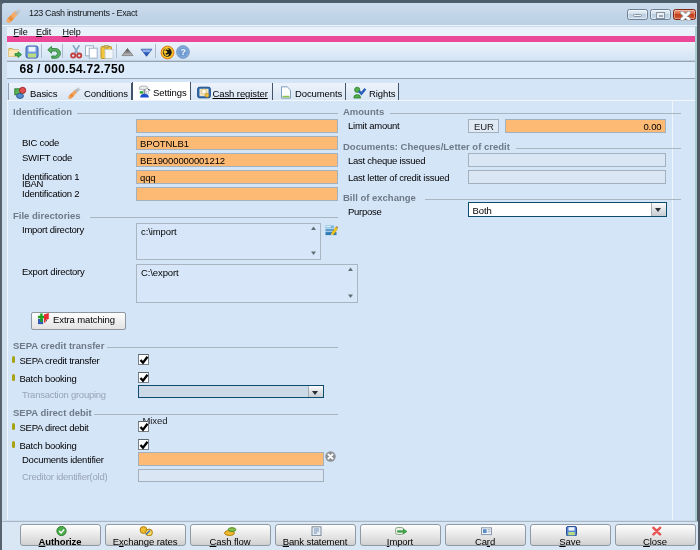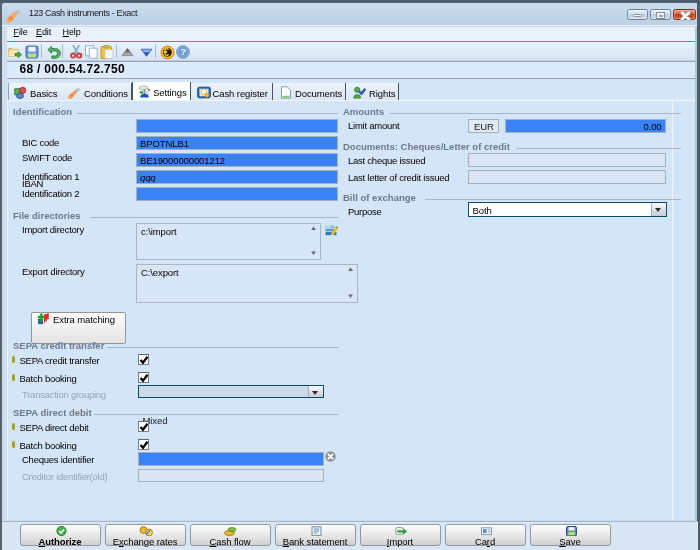--- a/index.html
+++ b/index.html
@@ -8,42 +8,42 @@
 .abs { position:absolute; }
 .win { position:absolute; left:1px; top:2px; right:1px; bottom:0;
   background:#c9dbed; border:1px solid #51606e; border-bottom:none; border-radius:4px 4px 0 0; }
 .titlebar { position:absolute; left:2px; top:3px; width:696px; height:23px;
   background:linear-gradient(#ccdcec, #c2d5e8 55%, #bad0e4 100%);
   border-radius:3px 3px 0 0; border-bottom:1px solid #eef4fa; }
 .title-text { position:absolute; left:27px; top:5px; font-size:9px; letter-spacing:-0.35px; color:#16191c; }
 .wbtn { position:absolute; top:6px; height:11px; border:1px solid #6e8092; border-radius:2.5px;
   background:linear-gradient(#e9f0f7, #d0dfec 45%, #bacfe2 50%, #c6d8e9); box-shadow:inset 0 0 0 1px rgba(255,255,255,0.45); }
 .wbtn.close { background:linear-gradient(#eb9d80, #d9603a 45%, #c13f1d 50%, #cf5c39); border-color:#7e2913; box-shadow:inset 0 0 0 1px rgba(255,255,255,0.35); }
-.menubar { position:absolute; left:2px; top:27px; width:696px; height:15px; background:#e9f1fa; border-bottom:1px solid #ec4899; }
+.menubar { position:absolute; left:2px; top:27px; width:696px; height:15px; background:#e9f1fa; border-bottom:6px solid #ec4899; }
 .menubar span { position:absolute; top:-0.5px; font-size:9px; }
 .toolbar { position:absolute; left:2px; top:42px; width:696px; height:19px;
   background:linear-gradient(#ebf2fb, #d4e4f4); border-bottom:1px solid #c0cfdf; }
 .tsep { position:absolute; top:2px; width:1px; height:14px; background:#a9bbcc; }
 .headband { position:absolute; left:2px; top:61px; width:696px; height:18px;
   background:#dcebfb; border-top:1px solid #99a4ae; border-bottom:1px solid #99a4ae; }
 .headband b { position:absolute; left:17.5px; top:-0.5px; font-size:12px; letter-spacing:0.3px; }
 .tabbar { position:absolute; left:2px; top:79px; width:696px; height:22px; background:#d4e5f7; }
 .tab { position:absolute; top:4px; height:18px; background:linear-gradient(#edf3fb, #d8e5f4);
   border-right:1px solid #44536a; }
 .tab.first { border-left:1px solid #8fa3b5; }
 .tab.sel { background:#ffffff; top:3px; height:19px; border-left:1px solid #44536a; }
 .tab .tx { position:absolute; top:4.5px; white-space:nowrap; }
 .content { position:absolute; left:0; top:101px; width:700px; height:419px; background:#d5e5f8; }
 .vline { position:absolute; top:0; width:1px; height:419px; background:#eff5fb; }
 .ctop { position:absolute; left:2px; top:100px; width:696px; height:1px; background:#f2f7fc; }
 .grp { position:absolute; font-weight:bold; color:#6d7987; white-space:nowrap; letter-spacing:0; }
 .gline { position:absolute; height:1px; background:#a9b5c1; }
 .lbl { position:absolute; white-space:nowrap; letter-spacing:-0.25px; }
 .dlbl { position:absolute; white-space:nowrap; color:#98a3b6; letter-spacing:-0.25px; }
-.inp { position:absolute; height:14px; background:#3b82f6; border:1px solid #a3b0bd; padding:1.5px 3px 0 3px; white-space:nowrap; overflow:hidden; }
+.inp { position:absolute; height:14px; background:#fdba74; border:1px solid #a3b0bd; padding:1.5px 3px 0 3px; white-space:nowrap; overflow:hidden; }
 .dinp { position:absolute; height:13.5px; background:#dae6f3; border:1px solid #a3b0bd; }
 .tarea { position:absolute; background:#d7e7f9; border:1px solid #a9b5c1; }
 .sb { position:absolute; right:1px; width:10px; height:10px; }
 .sb svg { position:absolute; left:1px; }
 .cb { position:absolute; width:11px; height:11px; background:#fff; border:1px solid #777f87; border-top-color:#5e666e; }
 .marker { position:absolute; width:3px; height:7px; background:#a8a312; border-radius:1.5px; }
 .ddl { position:absolute; border:1px solid #0c4a6e; }
 .ddl .btn { position:absolute; right:0; top:0; width:15px; bottom:0; background:linear-gradient(#fbfbfb,#dadee2 60%, #c8cdd2); border-left:1px solid #a3abb3; }
 .ddl .btn:after { content:""; position:absolute; left:3.5px; top:4.5px; border-left:3.5px solid transparent; border-right:3.5px solid transparent; border-top:4px solid #272d33; }
 .ddl .dtx { position:absolute; left:4px; top:1.5px; }
@@ -180,21 +180,21 @@
     </svg>
     <span class="tx" style="left:20.5px;">Settings</span>
   </div>
   <div class="tab" style="left:188.5px; width:82px;">
     <svg class="abs" style="left:6.5px; top:2.5px;" width="14" height="13" viewBox="0 0 14 13">
       <rect x="0.7" y="1.2" width="12.6" height="10.6" rx="1.6" fill="#2f6cb4" stroke="#1c4a85"></rect>
       <rect x="2.5" y="2.8" width="9" height="7.4" fill="#f0e3c4"></rect>
       <circle cx="6.9" cy="5.6" r="2.6" fill="#fbf6e8" stroke="#d8b86a" stroke-width="0.8"></circle>
       <circle cx="10" cy="9.3" r="1.9" fill="#f3c044" stroke="#b8860b" stroke-width="0.6"></circle>
     </svg>
-    <span class="tx" style="left:22px;">Cash register</span>
+    <span class="tx" style="left:22px;text-decoration:underline;">Cash register</span>
   </div>
   <div class="tab" style="left:270.5px; width:73px;">
     <svg class="abs" style="left:7.5px; top:2.5px;" width="12" height="13" viewBox="0 0 12 13">
       <path d="M1.5 0.8 L7.2 0.8 L10.5 4.1 L10.5 12.2 L1.5 12.2 Z" fill="#fdfdfd" stroke="#7d9ebd"></path>
       <rect x="2.5" y="9.8" width="7" height="1.7" fill="#8cc152"></rect>
     </svg>
     <span class="tx" style="left:22.5px;">Documents</span>
   </div>
   <div class="tab" style="left:343.5px; width:53px;">
     <svg class="abs" style="left:7.5px; top:2.5px;" width="13" height="13" viewBox="0 0 13 13">
@@ -212,21 +212,21 @@
 
   <div class="grp" style="left:13px; top:5px;">Identification</div>
   <div class="gline" style="left:77px; top:12px; width:261px;"></div>
   <div class="lbl" style="left:22px; top:19px;margin-top:32px;">SWIFT code</div>
   <div class="inp" style="left:136px; top:17.5px; width:202px;"></div>
   <div class="lbl" style="left:22px; top:36px;">BIC code</div>
   <div class="inp" style="left:136px; top:34.5px; width:202px;">BPOTNLB1</div>
   <div class="lbl" style="left:22px; top:53px;margin-top:24px;">IBAN</div>
   <div class="inp" style="left:136px; top:51.5px; width:202px;">BE19000000001212</div>
   <div class="lbl" style="left:22px; top:70px;">Identification 1</div>
-  <div class="inp" style="left:136px; top:68.5px; width:202px;font-style:italic;">qqq</div>
+  <div class="inp" style="left:136px; top:68.5px; width:202px;">qqq</div>
   <div class="lbl" style="left:22px; top:87px;">Identification 2</div>
   <div class="inp" style="left:136px; top:85.5px; width:202px;"></div>
 
   <div class="grp" style="left:13px; top:108.5px;">File directories</div>
   <div class="gline" style="left:90px; top:115.5px; width:248px;"></div>
   <div class="lbl" style="left:22px; top:123px;">Import directory</div>
   <div class="tarea" style="left:136px; top:121.5px; width:185px; height:37px;">
     <span class="abs" style="left:4px; top:2px;">c:\import</span>
     <div class="sb" style="top:1px;">
         <svg width="7" height="7" viewBox="0 0 8 8">
@@ -255,21 +255,21 @@
         <svg width="7" height="7" viewBox="0 0 8 8">
           <path d="M4 1.8 L6.8 5.8 L1.2 5.8 Z" fill="#636d77"></path>
         </svg>
       </div>
     <div class="sb" style="bottom:-1px;">
         <svg width="7" height="7" viewBox="0 0 8 8">
           <path d="M4 5.8 L6.8 1.8 L1.2 1.8 Z" fill="#636d77"></path>
         </svg>
       </div>
   </div>
-  <div class="abs" style="left:31px; top:210.5px; width:95px; height:32px; background:linear-gradient(#fdfdfd,#e3e3e3); border:1px solid #8f979e; border-radius:2px;">
+  <div class="abs" style="left:31px; top:210.5px; width:95px; height:18px; background:linear-gradient(#fdfdfd,#e3e3e3); border:1px solid #8f979e; border-radius:2px;">
     <svg class="abs" style="left:6px; top:0.5px;" width="12" height="12" viewBox="0 0 12 12">
       <rect x="0.2" y="6.2" width="4.6" height="4.6" fill="#2f5fd0" stroke="#1a3a8a" stroke-width="0.6"></rect>
       <path d="M3.4 0.6 L3.4 9 M-0.4 4 L7 4" stroke="#1fa21f" stroke-width="2.4"></path>
       <path d="M6 1.4 L10.8 0 L10.8 6 L7.6 7 L7.6 9.4 L6 9.4 Z" fill="#e82c2c"></path>
       <path d="M7.6 6.8 L9 8.2" stroke="#3a3a3a" stroke-width="1"></path>
     </svg>
     <span class="abs" style="left:21px; top:1.5px;">Extra matching</span>
   </div>
 
   <div class="grp" style="left:13px; top:238.5px;">SEPA credit transfer</div>
@@ -294,21 +294,21 @@
   <div class="marker" style="left:12px; top:322px;"></div>
   <div class="lbl" style="left:19.5px; top:320.5px;">SEPA direct debit</div>
   <div class="cb" style="left:138px; top:319.5px;"><svg width="10" height="11" viewBox="0 0 10 11">
         <path d="M1.5 5 L4 7.8 L8.5 1.8" stroke="#000" stroke-width="2.3" fill="none"></path>
       </svg></div>
   <div class="marker" style="left:12px; top:340px;"></div>
   <div class="lbl" style="left:19.5px; top:338.5px;">Batch booking</div>
   <div class="cb" style="left:138px; top:337.5px;"><svg width="10" height="11" viewBox="0 0 10 11">
         <path d="M1.5 5 L4 7.8 L8.5 1.8" stroke="#000" stroke-width="2.3" fill="none"></path>
       </svg></div>
-  <div class="lbl" style="left:22px; top:353px;">Cheques identifier</div>
+  <div class="lbl" style="left:22px; top:353px;">Documents identifier</div>
   <div class="inp" style="left:137.5px; top:351px; width:186px; height:13.5px;"></div>
   <svg class="abs" style="left:324.5px; top:349.5px;" width="11" height="11" viewBox="0 0 11 11">
     <circle cx="5.5" cy="5.5" r="5.2" fill="#8c9196"></circle>
     <path d="M3.4 3.4 L7.6 7.6 M7.6 3.4 L3.4 7.6" stroke="#fff" stroke-width="1.9" stroke-linecap="round"></path>
   </svg>
   <div class="dlbl" style="left:22px; top:369.5px;">Creditor identifier(old)</div>
   <div class="dinp" style="left:137.5px; top:367.5px; width:186px;"></div>
 
   <div class="grp" style="left:343px; top:5px;">Amounts</div>
   <div class="gline" style="left:390px; top:12px; width:291px;"></div>
@@ -381,13 +381,19 @@
     <div class="t">Ca<u>r</u>d</div>
   </div>
   <div class="bbtn" style="left:527.5px;">
     <svg class="ic" width="81" height="10">
         <rect x="35.5" y="0.5" width="10" height="9.5" rx="1.5" fill="#5585d4" stroke="#2a4f91"></rect>
         <rect x="37.5" y="1.2" width="6" height="3.4" fill="#eef4fb"></rect>
         <rect x="37.3" y="6" width="6.5" height="3.2" fill="#b9db84"></rect>
       </svg>
     <div class="t"><u>S</u>ave</div>
   </div>
+  <div class="bbtn" style="left:612.5px;">
+    <svg class="ic" width="81" height="10">
+        <path d="M37.5 1.8 L44 8.4 M44 1.8 L37.5 8.4" stroke="#e85555" stroke-width="2.6" stroke-linecap="round"></path>
+      </svg>
+    <div class="t"><u>C</u>lose</div>
+  </div>
 </div>
 
 </body></html>

